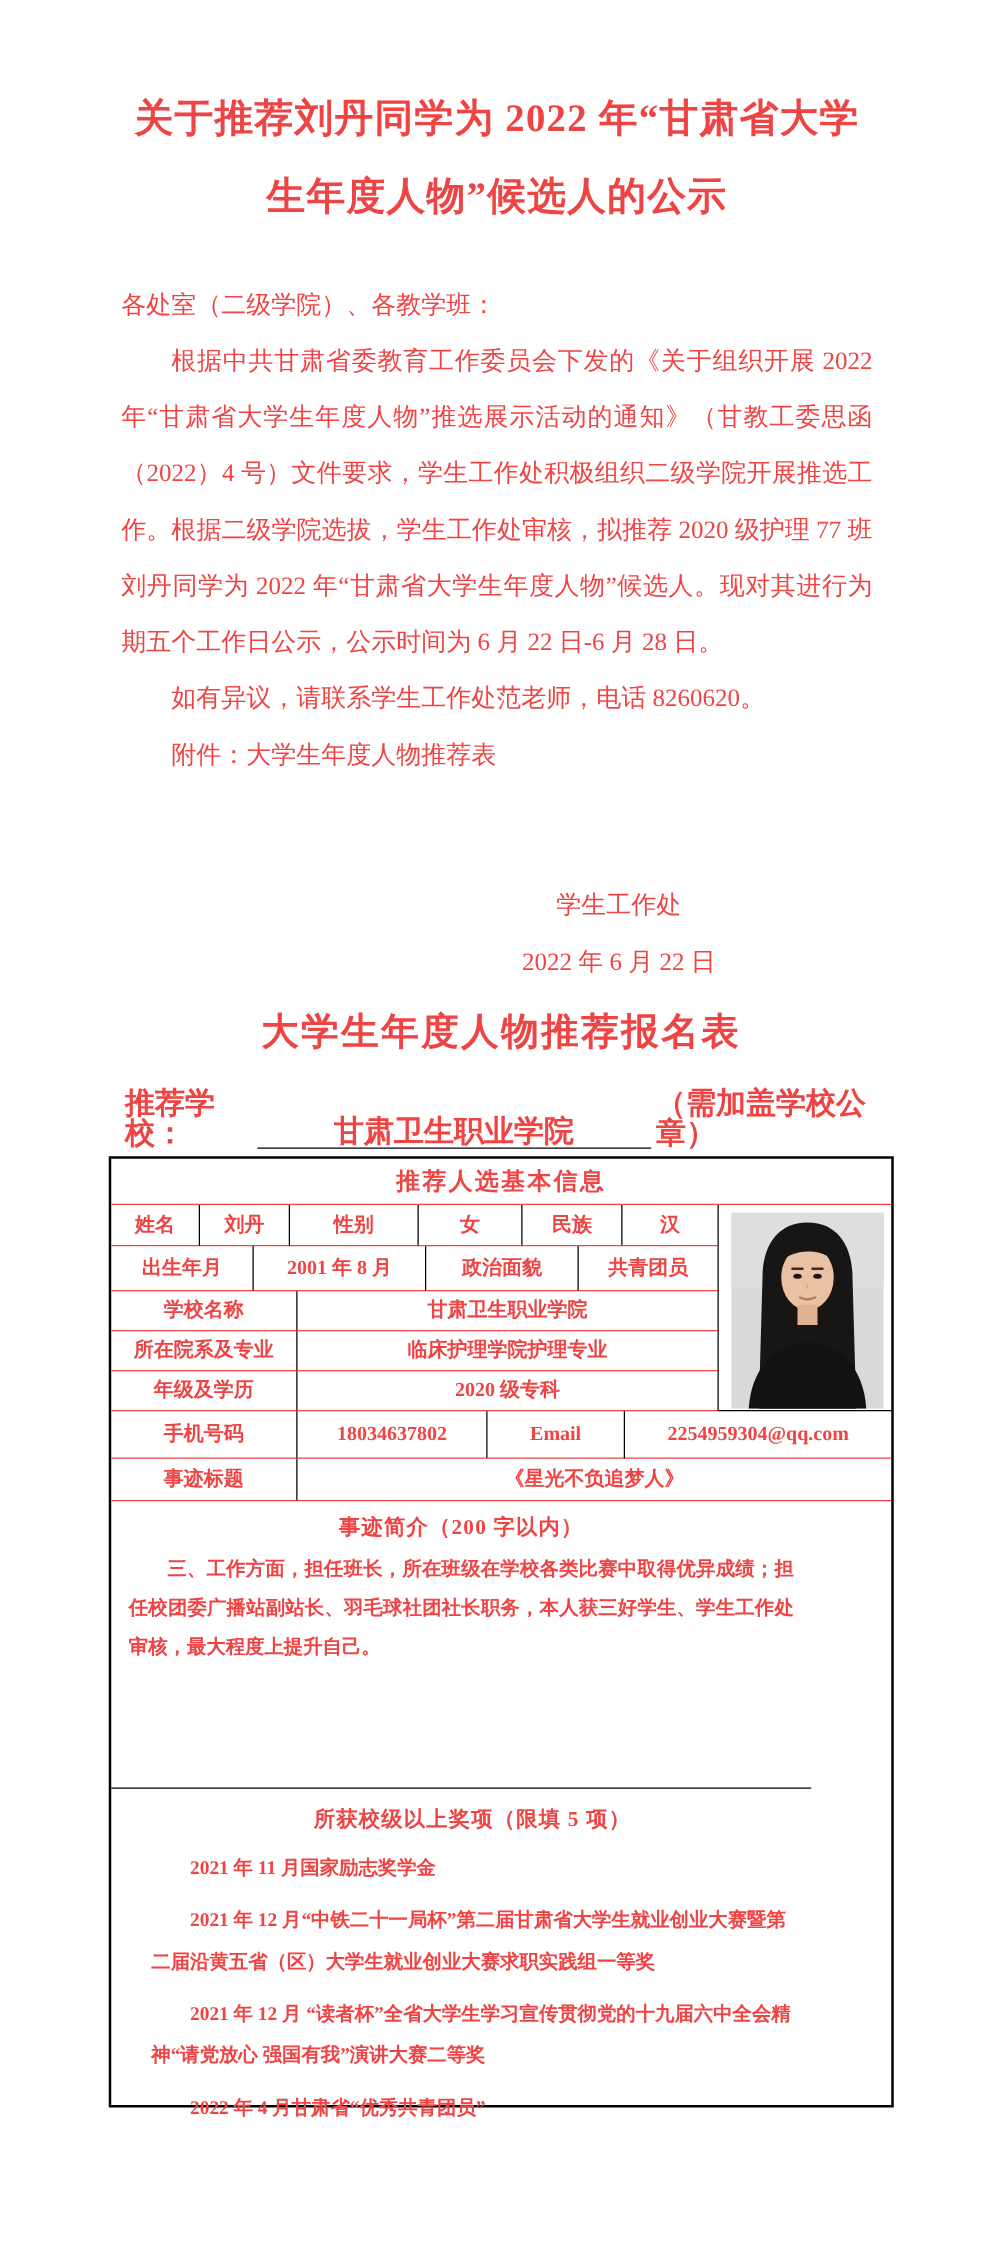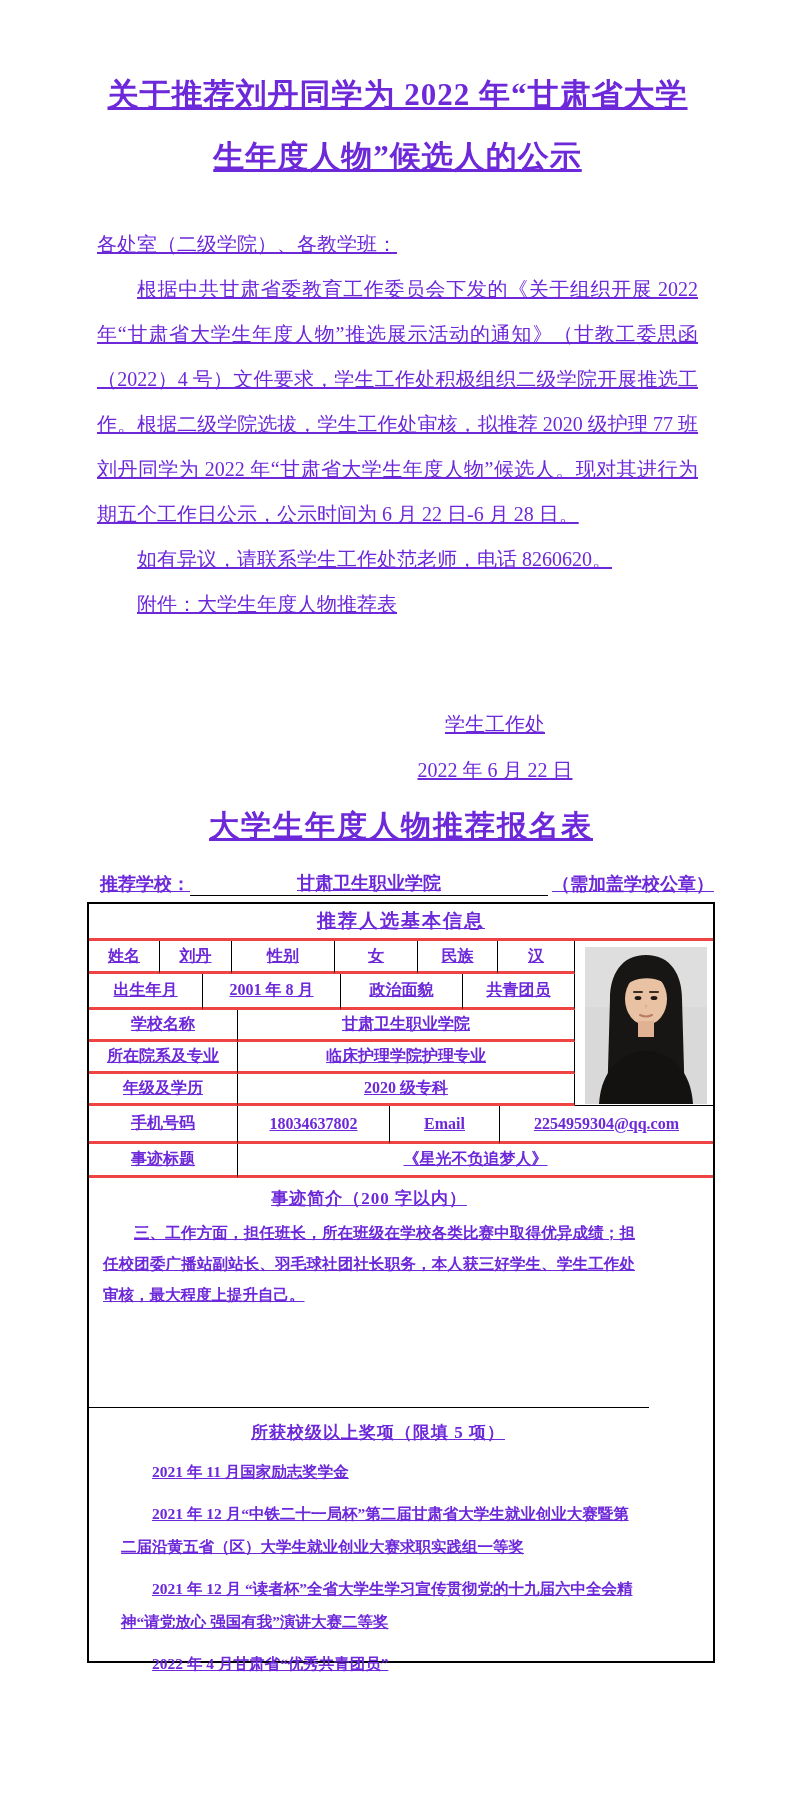--- a/index.html
+++ b/index.html
@@ -1,23 +1,22 @@
 <!DOCTYPE html>
 <html><head>
 <meta charset="utf-8">
 <style>
   html,body{margin:0;padding:0;background:#ffffff;}
   .page{
     position:relative;
     width:793px;height:1805px;
     background:#ffffff;
-    color:#6d28d9;
+    color:#ef4444;
     font-family:"Liberation Serif","DejaVu Serif",serif;
     overflow:hidden;
-    text-decoration:underline;
   }
   
   .announce{padding:64px 95px 0 97px;}
   .doc-title{
     text-align:center;
     font-size:31px;font-weight:bold;
     line-height:62px;
     letter-spacing:1px;
   }
   .doc-body{margin-top:34px;font-size:20px;line-height:45px;}
@@ -35,21 +34,21 @@
   .form-title{
     text-align:center;
     font-size:30px;font-weight:bold;
     letter-spacing:2px;
     margin:6px 0 0 0;
     line-height:42px;
   }
   .school-line{
     margin-top:24px;
     display:flex;align-items:flex-end;
-    font-size:18px;font-weight:bold;
+    font-size:24px;font-weight:bold;
     padding-left:13px;
     line-height:24px;
   }
   .school-blank{
     width:358px;
     border-bottom:1.5px solid #000;
     text-align:center;
   }
   .seal-note{margin-left:4px;}
   
@@ -58,21 +57,21 @@
     margin-top:6px;
     width:628px;
     border:2px solid #000;
     box-sizing:border-box;
     font-weight:bold;
   }
   .trow{display:flex;width:624px;}
   .cell{
     box-sizing:border-box;
     border-right:1px solid #000;
-    border-bottom:3px solid #ef4444;
+    border-bottom:1px solid #ef4444;
     display:flex;align-items:center;justify-content:center;
     font-size:16px;
     text-align:center;
     padding:2px 3px;
   }
   .cell.last{border-right:none;}
   .cell.open{border-right:none;border-bottom:none;}
   .head-row .cell{font-size:19px;letter-spacing:2px;}
   .h37{height:37px;} .h33{height:33px;} .h36{height:36px;}
   .h32{height:32px;} .h38{height:38px;} .h34{height:34px;}

